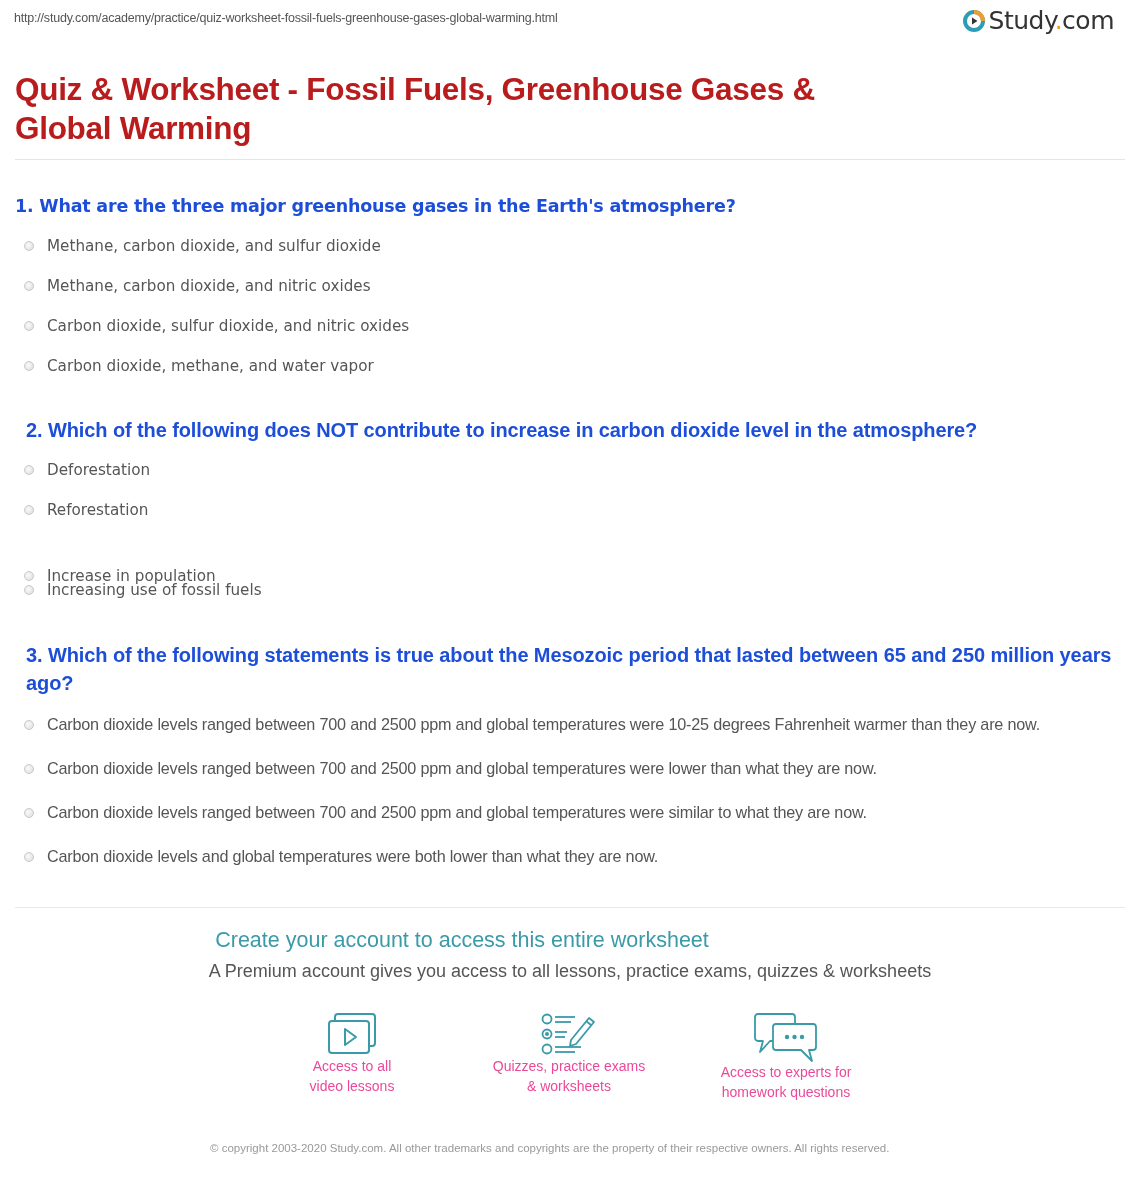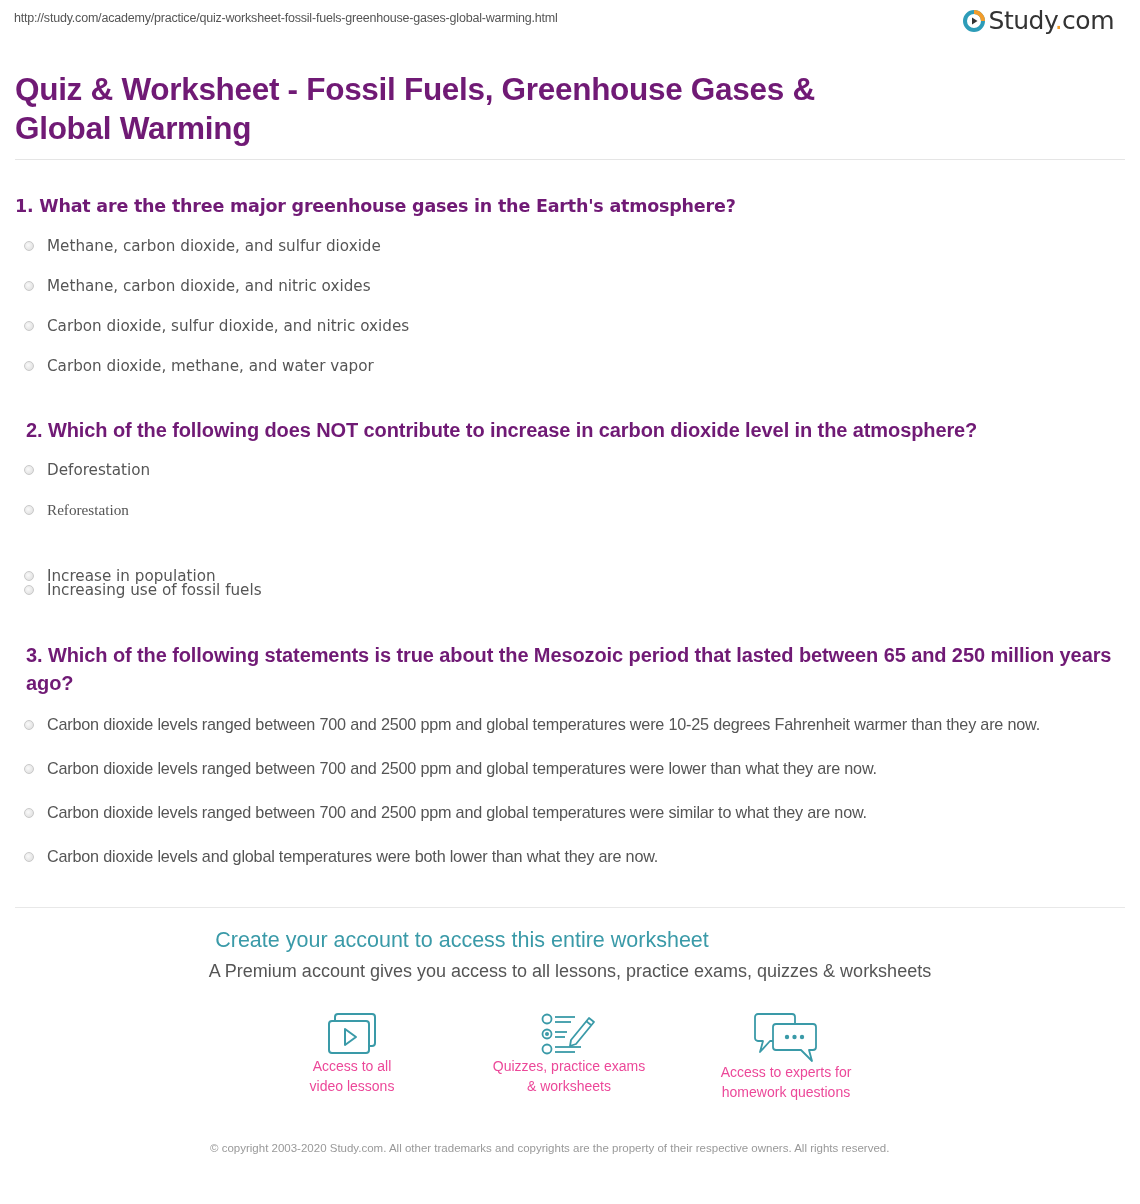--- a/index.html
+++ b/index.html
@@ -6,24 +6,24 @@
   html, body { width: 1140px; background: #ffffff; }
   body { font-family: "DejaVu Sans", sans-serif; color: #4a4a4a; position: relative; height: 1204px; overflow: hidden; }
 
   .url { position: absolute; left: 14px; top: 11px; font-size: 12.5px; color: #555; letter-spacing: -0.2px; font-family: "Liberation Sans", sans-serif; }
 
   .logo { position: absolute; right: 26px; top: 8px; display: flex; align-items: center; }
   .logo svg { width: 24px; height: 24px; margin-right: 3px; }
   .logo-text { font-family: "DejaVu Sans", sans-serif; font-size: 25px; color: #333; letter-spacing: -0.5px; line-height: 1; }
   .logo-dot { color: #f39c2a; }
 
-  .title { position: absolute; left: 15px; top: 70px; width: 900px; font-family: "Liberation Sans", sans-serif; font-size: 31.5px; line-height: 39px; color: #701a75; letter-spacing: -0.3px; }
+  .title { position: absolute; left: 15px; top: 70px; width: 900px; font-family: "Liberation Sans", sans-serif; font-size: 31.5px; line-height: 39px; color: #b91c1c; letter-spacing: -0.3px; }
   .hr1 { position: absolute; left: 15px; right: 15px; top: 159px; height: 1px; background: #e5e5e5; }
 
-  .question { position: absolute; left: 15px; font-family: "DejaVu Sans", sans-serif; font-weight: bold; font-size: 17.5px; color: #701a75; line-height: 26px; letter-spacing: -0.2px; }
+  .question { position: absolute; left: 15px; font-family: "DejaVu Sans", sans-serif; font-weight: bold; font-size: 17.5px; color: #1d4ed8; line-height: 26px; letter-spacing: -0.2px; }
   .q-condensed { font-family: "Liberation Sans", sans-serif; font-size: 20px; letter-spacing: -0.1px; font-weight: bold; margin-left: 11px; }
 
   .option { position: absolute; left: 24px; display: flex; align-items: center; font-size: 15.2px; color: #555; }
   .option.condensed { font-family: "Liberation Sans", sans-serif; font-size: 16.2px; letter-spacing: -0.2px; }
   .radio { width: 10px; height: 10px; border-radius: 50%; border: 1px solid #c9c9c9; background: radial-gradient(circle at 40% 40%, #fafafa 0%, #e4e4e4 70%, #d6d6d6 100%); margin-right: 13px; flex: none; }
 
   .hr2 { position: absolute; left: 15px; right: 15px; top: 907px; height: 1px; background: #e8e8e8; }
 
   .cta-title { position: absolute; left: 0; width: 924px; top: 928px; text-align: center; font-family: "Liberation Sans", sans-serif; font-size: 21.5px; color: #3a9aa8; font-weight: normal; letter-spacing: 0px; }
   .cta-sub { position: absolute; left: 0; width: 1140px; top: 961px; text-align: center; font-family: "Liberation Sans", sans-serif; font-size: 18px; color: #555; }
@@ -67,21 +67,21 @@
 <label class="option" style="top:357px;">
     <span class="radio"></span>
     <span>Carbon dioxide, methane, and water vapor</span>
   </label>
 
 <div class="question q-condensed" style="top:417px;">2. Which of the following does NOT contribute to increase in carbon dioxide level in the atmosphere?</div>
 <label class="option" style="top:461px;">
     <span class="radio"></span>
     <span>Deforestation</span>
   </label>
-<label class="option" style="top:501px;font-family:Liberation Serif, serif;">
+<label class="option" style="top:501px;">
     <span class="radio"></span>
     <span>Reforestation</span>
   </label>
 <label class="option" style="top:560px;margin-top:7px;">
     <span class="radio"></span>
     <span>Increase in population</span>
   </label>
 <label class="option" style="top:581px;">
     <span class="radio"></span>
     <span>Increasing use of fossil fuels</span>

